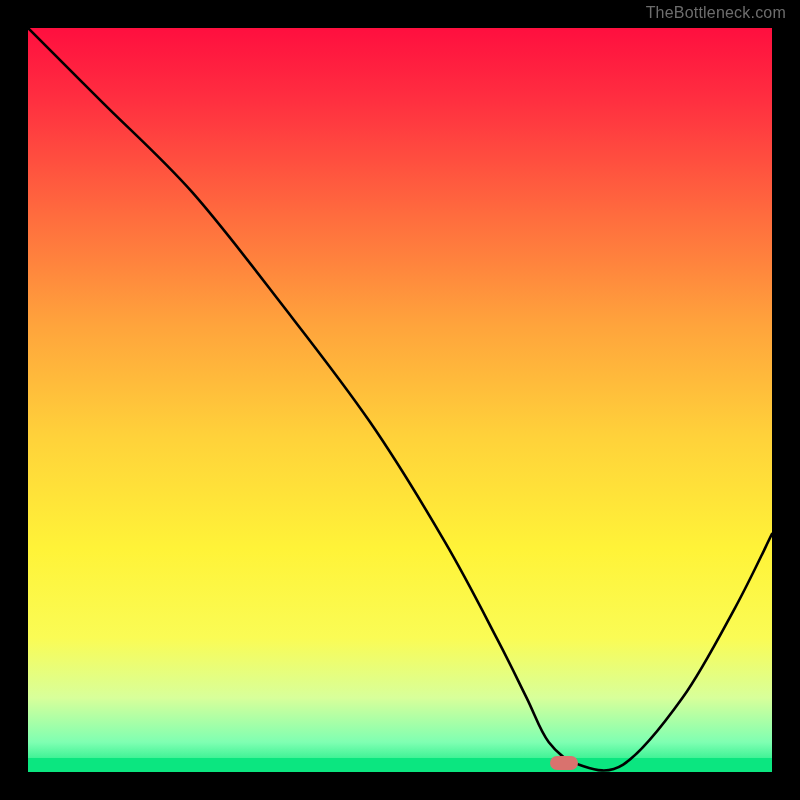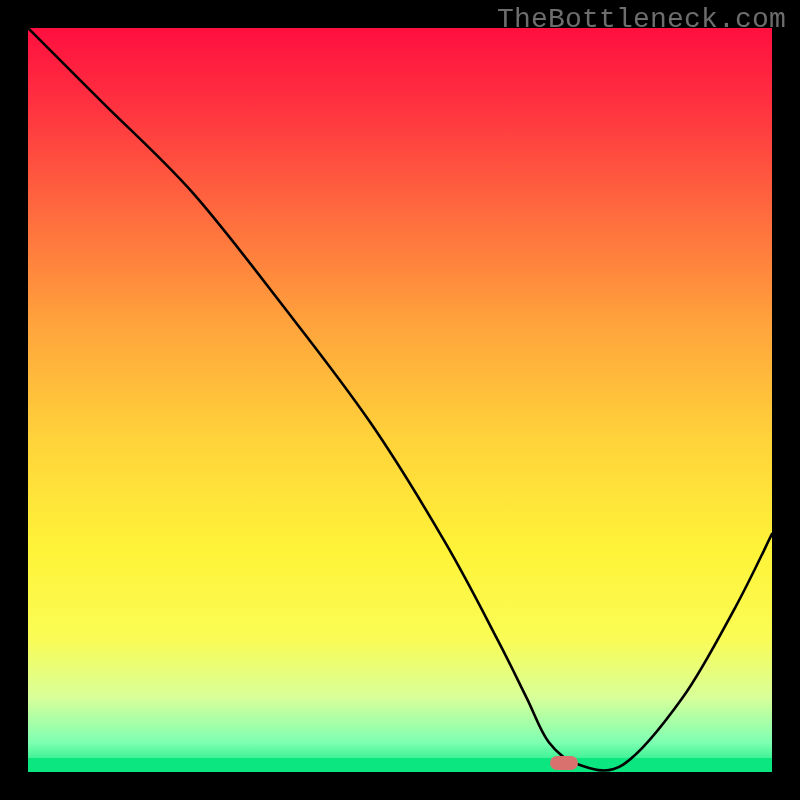--- a/index.html
+++ b/index.html
@@ -15,25 +15,24 @@
     position: relative;
     width: 800px;
     height: 800px;
     background: #000;
   }
   .watermark {
     position: absolute;
     top: 4px;
     right: 14px;
     color: #6d6d6d;
-    font-size: 28px;
+    font-size: 16px;
     font-weight: 500;
     letter-spacing: 0.2px;
     z-index: 20;
-    font-family: Liberation Mono, monospace;
   }
   .plot-area {
     position: absolute;
     left: 28px;
     top: 28px;
     width: 744px;
     height: 744px;
     background: linear-gradient(
       to bottom,
       #ff0f3f 0%,

